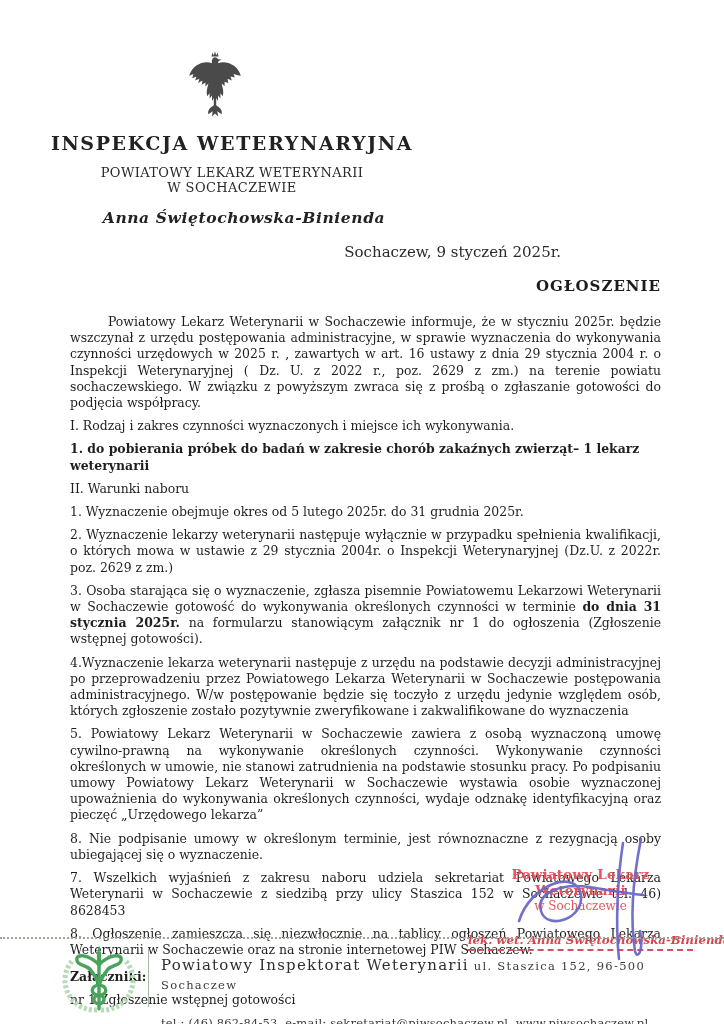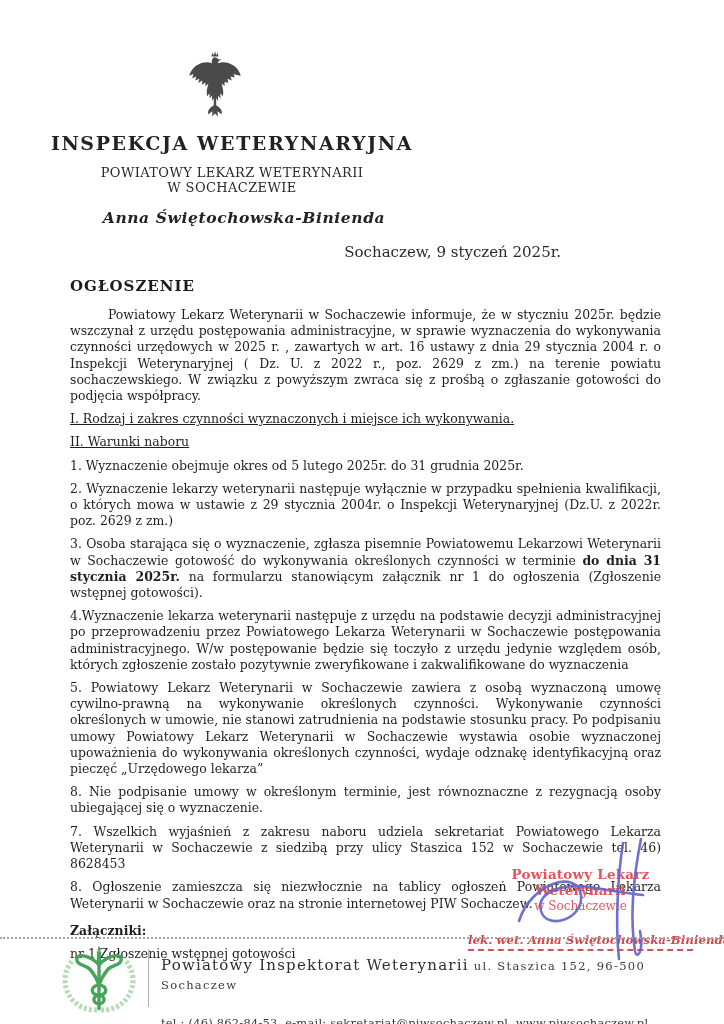--- a/index.html
+++ b/index.html
@@ -51,35 +51,35 @@
     color: #2a2a2a;
   }
 
   
   .content {
     position: absolute;
     left: 70px; top: 277px;
     width: 591px;
   }
   .doc-title {
-    text-align: left;
+    text-align: right;
     font-size: 15px;
     font-weight: bold;
     letter-spacing: 1px;
-    margin-bottom: 12px;
+    margin-bottom: 19px;
   }
   .content p, .content .h-underline, .content .bold-line, .content .plain-line {
     font-size: 12.45px;
     line-height: 16.2px;
     margin: 0 0 7px 0;
     text-align: justify;
     color: #1e1e1e;
   }
   .indent { text-indent: 38px; }
-  .h-underline { text-decoration: underline; text-align: center; }
+  .h-underline { text-align: center; }
   .bold-line { font-weight: bold; text-align: left !important; }
   .plain-line { text-align: left !important; }
   .attach-label { font-weight: bold; margin-top: 11px !important; }
   .attach-item { margin-top: 3px !important; }
   .inline-bold { font-weight: bold; }
 
   
   .stamp {
     position: absolute;
     left: 468px; top: 866px;
@@ -165,20 +165,21 @@
   </div>
 
   <div class="dateline">Sochaczew, 9 styczeń  2025r.</div>
 
   <div class="content">
     <div class="doc-title">OGŁOSZENIE</div>
 
     <p class="indent">Powiatowy Lekarz Weterynarii w Sochaczewie informuje, że w styczniu 2025r. będzie wszczynał z urzędu postępowania administracyjne, w sprawie wyznaczenia do wykonywania czynności urzędowych w 2025 r. , zawartych w art. 16 ustawy z dnia 29 stycznia 2004 r. o Inspekcji Weterynaryjnej ( Dz. U. z 2022 r., poz. 2629 z zm.) na terenie powiatu sochaczewskiego. W związku z powyższym zwraca się z prośbą o zgłaszanie gotowości do podjęcia współpracy.</p>
 
     <div class="h-underline">I. Rodzaj i zakres czynności wyznaczonych i miejsce ich wykonywania.</div>
+    <div class="bold-line">1. do pobierania próbek do badań w zakresie chorób zakaźnych zwierząt– 1 lekarz  weterynarii</div>
 
     <div class="h-underline">II. Warunki  naboru</div>
 
     <p>1. Wyznaczenie obejmuje okres od 5 lutego 2025r. do 31 grudnia 2025r.</p>
     <p>2. Wyznaczenie lekarzy  weterynarii  następuje wyłącznie w przypadku spełnienia kwalifikacji, o których mowa w ustawie  z 29 stycznia 2004r. o Inspekcji Weterynaryjnej (Dz.U. z 2022r. poz. 2629 z zm.)</p>
     <p><span>3. Osoba starająca się o wyznaczenie, zgłasza pisemnie Powiatowemu Lekarzowi Weterynarii w Sochaczewie gotowość do wykonywania określonych czynności  w terminie </span><span class="inline-bold">do dnia 31 stycznia 2025r.</span><span> na formularzu stanowiącym  załącznik nr 1 do ogłoszenia (Zgłoszenie wstępnej gotowości).</span></p>
     <p>4.Wyznaczenie lekarza weterynarii następuje z urzędu na podstawie decyzji administracyjnej po przeprowadzeniu przez Powiatowego Lekarza Weterynarii w Sochaczewie postępowania administracyjnego. W/w postępowanie będzie się toczyło z urzędu jedynie względem osób, których zgłoszenie zostało pozytywnie zweryfikowane i zakwalifikowane do wyznaczenia</p>
     <p>5. Powiatowy Lekarz Weterynarii w Sochaczewie  zawiera z osobą wyznaczoną umowę cywilno-prawną na wykonywanie określonych czynności. Wykonywanie  czynności określonych w umowie, nie stanowi zatrudnienia na podstawie stosunku pracy. Po podpisaniu umowy Powiatowy Lekarz Weterynarii  w  Sochaczewie   wystawia  osobie  wyznaczonej  upoważnienia  do  wykonywania określonych czynności, wydaje odznakę identyfikacyjną oraz pieczęć „Urzędowego lekarza”</p>
     <p>8. Nie podpisanie umowy w określonym terminie, jest równoznaczne z rezygnacją osoby ubiegającej się o wyznaczenie.</p>
     <p>7. Wszelkich wyjaśnień z zakresu naboru udziela sekretariat Powiatowego Lekarza Weterynarii w Sochaczewie z siedzibą przy ulicy Staszica 152 w Sochaczewie tel.  46) 8628453</p>

